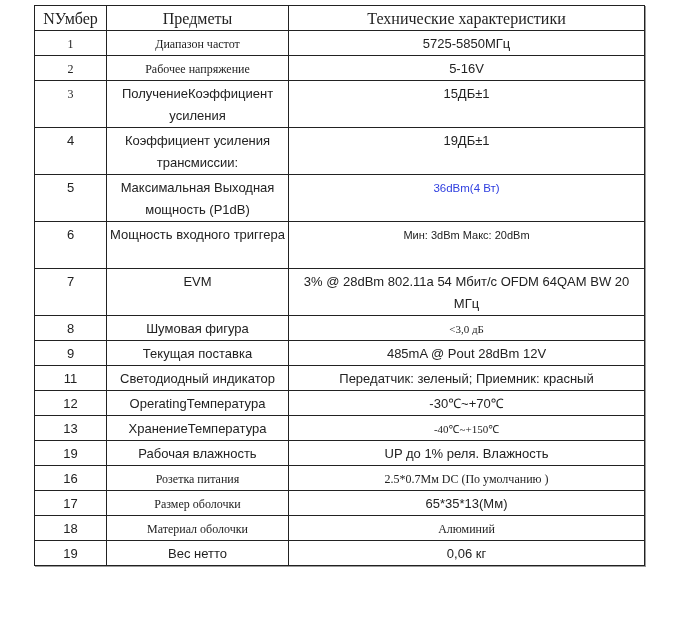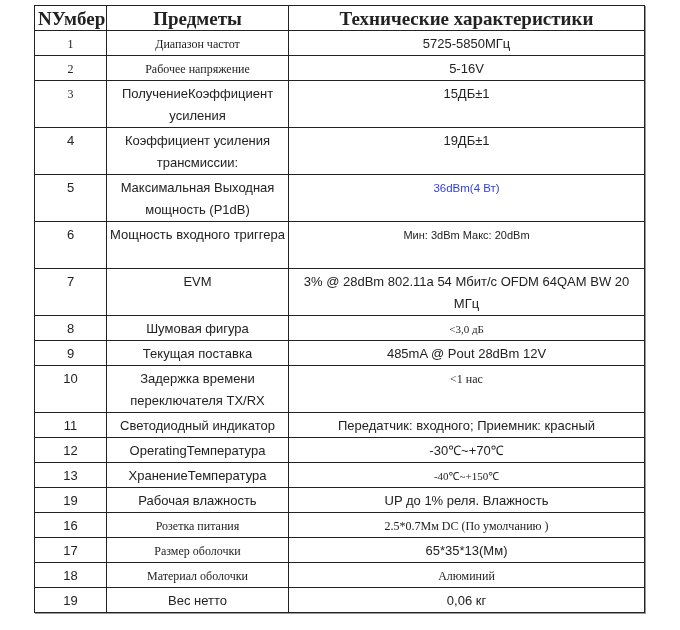--- a/index.html
+++ b/index.html
@@ -20,22 +20,22 @@
     border: 1px solid #222;
     text-align: center;
     vertical-align: top;
     padding: 2px 3px 0 3px;
     line-height: 22px;
     font-size: 13px;
     font-family: "Liberation Sans", sans-serif;
   }
   table.spec th {
     font-family: "Liberation Serif", serif;
-    font-weight: bold;
-    font-size: 19px;
+    font-weight: normal;
+    font-size: 16px;
     height: 20px;
     margin-top: 28px;
   }
   table.spec tr.h1 td { height: 20px; }
   table.spec tr.h2 td { height: 44px; }
   .serif { font-family: "Liberation Serif", serif !important; font-size: 12px !important; }
   .small { font-size: 11px !important; margin-left: 8px; }
   .accent { color: #2f3fe0; font-size: 11.5px !important; margin-top: 16px; }
 </style>
 </head>
@@ -93,29 +93,24 @@
     <tr class="h1">
       <td>8</td>
       <td>Шумовая фигура</td>
       <td class="serif small">&lt;3,0 дБ</td>
     </tr>
     <tr class="h1">
       <td>9</td>
       <td>Текущая поставка</td>
       <td>485mA @ Pout 28dBm 12V</td>
     </tr>
-    <tr class="h2">
-      <td>10</td>
-      <td>Задержка времени переключателя TX/RX</td>
-      <td class="serif">&lt;1 нас</td>
-    </tr>
     <tr class="h1">
       <td>11</td>
       <td>Светодиодный индикатор</td>
-      <td>Передатчик: входного; Приемник: красный</td>
+      <td>Передатчик: зеленый; Приемник: красный</td>
     </tr>
     <tr class="h1">
       <td>12</td>
       <td>OperatingТемпература</td>
       <td>-30℃~+70℃</td>
     </tr>
     <tr class="h1">
       <td>13</td>
       <td>ХранениеТемпература</td>
       <td class="serif small">-40℃~+150℃</td>

